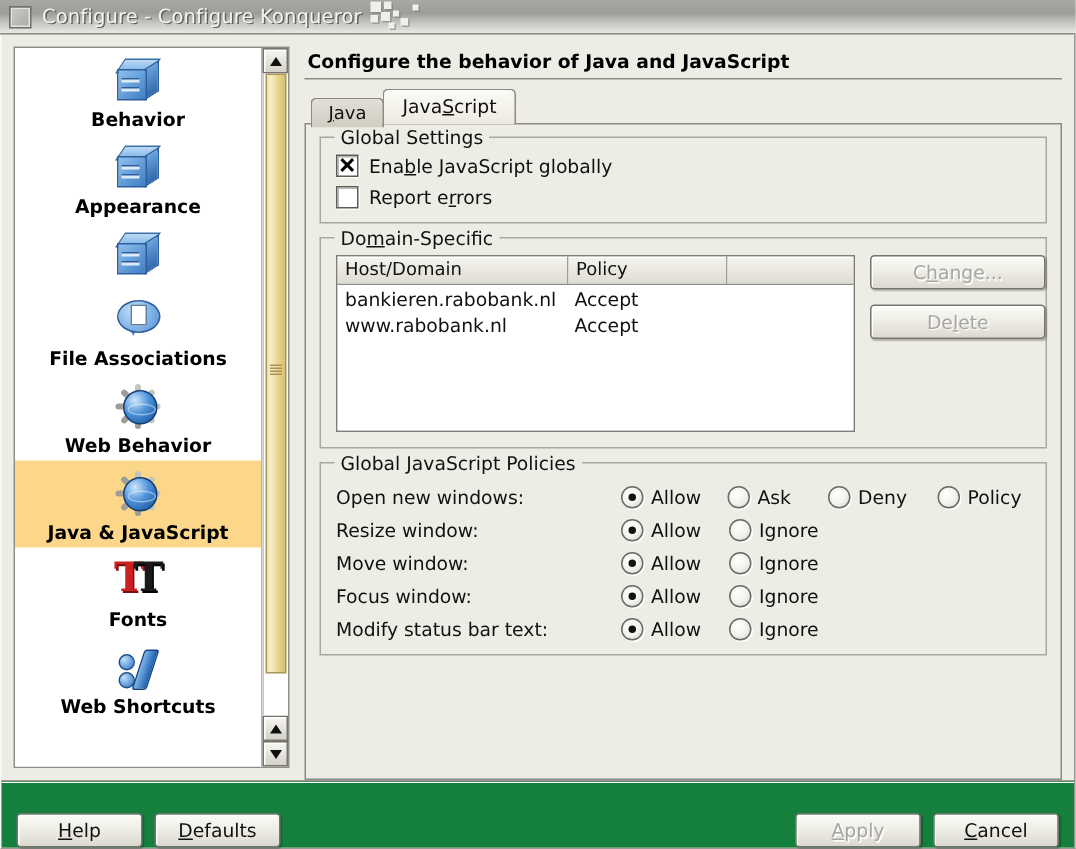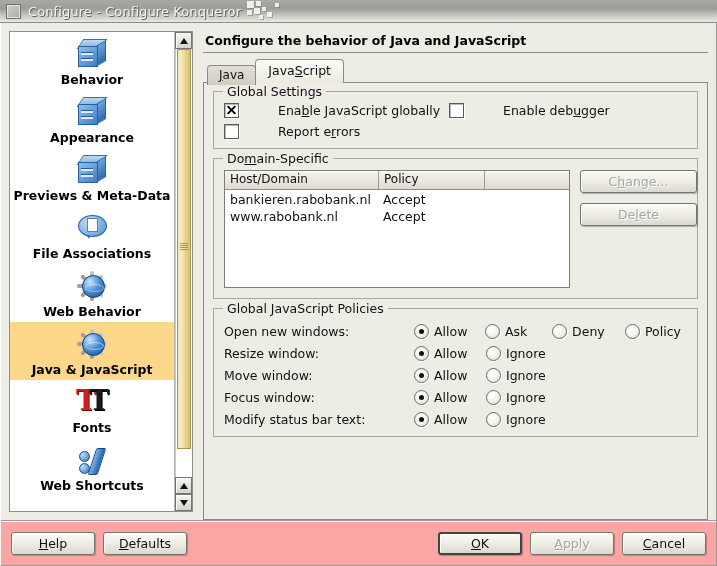--- a/index.html
+++ b/index.html
@@ -150,21 +150,21 @@
     padding:8px 9px 6px 9px;display:flex;flex-direction:column;min-height:0;position:relative;z-index:1;
   }
 
   
   .group{border:1px solid #a9a8a1;margin-bottom:9px;padding:11px 10px 9px 10px;position:relative;}
   .group > legend, .glabel{
     position:absolute;top:-8px;left:9px;background:#edece5;padding:0 4px;font-size:12.5px;color:#111;
   }
 
   .row{display:flex;align-items:center;}
-  .chk-row{display:flex;align-items:center;margin-bottom:8px;gap:32px;}
+  .chk-row{display:flex;align-items:center;margin-bottom:8px;}
   .chk{width:13px;height:13px;flex:0 0 13px;background:#fff;border:1px solid #5c5b57;
     box-shadow:inset 1px 1px 0 #b9b8b2, 1px 1px 0 #fcfcfa;position:relative;margin-right:7px;}
   .chk.on:before,.chk.on:after{content:"";position:absolute;left:1px;top:5px;width:11px;height:2px;background:#000;}
   .chk.on:before{transform:rotate(45deg);} .chk.on:after{transform:rotate(-45deg);}
   .lbl{font-size:12.5px;color:#111;white-space:nowrap;}
   u{text-decoration:underline;}
 
   
   .dom-wrap{display:flex;align-items:flex-start;}
   .listview{
@@ -210,23 +210,23 @@
     background:radial-gradient(circle at 38% 34%,#ffffff 0%,#f2f1ec 55%,#cfcdc4 100%);
     border:1px solid #6d6b66;box-shadow:1px 1px 0 #ffffff;position:relative;
   }
   .radio.on:after{content:"";position:absolute;left:4px;top:4px;width:5px;height:5px;
     border-radius:50%;background:#111;}
   .ropt .lbl{font-size:12.5px;}
   .w-allow{width:66px;padding-left:48px;} .w-ask{width:62px;} .w-deny{width:68px;}
 
   
   .footer{
-    flex:0 0 44px;display:flex;align-items:center;padding:0 10px;
+    flex:0 0 44px;display:flex;align-items:flex-end;padding:0 10px;
     border-top:1px solid #9b9a94;box-shadow:inset 0 1px 0 #ffffff;
-    background:#fca5a5;
+    background:#15803d;
   }
   .footer .spacer{flex:1;}
   .footer .btn{min-width:62px;margin-right:8px;}
   .footer .btn:last-child{margin-right:0;}
 </style>
 </head>
 <body>
 
 <div class="win">
 
@@ -275,21 +275,20 @@
           </div>
 
           <div class="side-item">
             <div class="ico ico-cube">
               <div class="top"></div>
                 <div class="side"></div>
                 <div class="front"></div>
               <div class="l1"></div>
                 <div class="l2"></div>
             </div>
-            <div class="side-label">Previews &amp; Meta-Data</div>
           </div>
 
           <div class="side-item">
             <div class="ico ico-bubble">
               <div class="tail"></div>
                 <div class="bub"></div>
                 <div class="doc"></div>
             </div>
             <div class="side-label">File Associations</div>
           </div>
@@ -376,24 +375,20 @@
 
         <div class="tabpage">
 
           <div class="group">
             <div class="glabel">Global Settings</div>
 
             <div class="row" style="margin-bottom:6px;">
               <div class="chk-row" style="width:225px;margin-bottom:0;">
                 <span class="chk on"></span>
                 <span class="lbl">Ena<u>b</u>le JavaScript globally</span>
-              </div>
-              <div class="chk-row" style="margin-bottom:0;">
-                <span class="chk"></span>
-                <span class="lbl">Enable deb<u>u</u>gger</span>
               </div>
             </div>
 
             <div class="chk-row" style="margin-bottom:0;">
               <span class="chk"></span>
               <span class="lbl">Report e<u>r</u>rors</span>
             </div>
           </div>
 
           <div class="group" style="padding-bottom:10px;">
@@ -499,19 +494,18 @@
           </div>
 
         </div>
       </div>
     </div>
 
     <div class="footer">
       <div class="btn"><u>H</u>elp</div>
       <div class="btn"><u>D</u>efaults</div>
       <div class="spacer"></div>
-      <div class="btn default"><u>O</u>K</div>
       <div class="btn dis"><u>A</u>pply</div>
       <div class="btn"><u>C</u>ancel</div>
     </div>
 
   </div>
 </div>
 
 </body></html>

